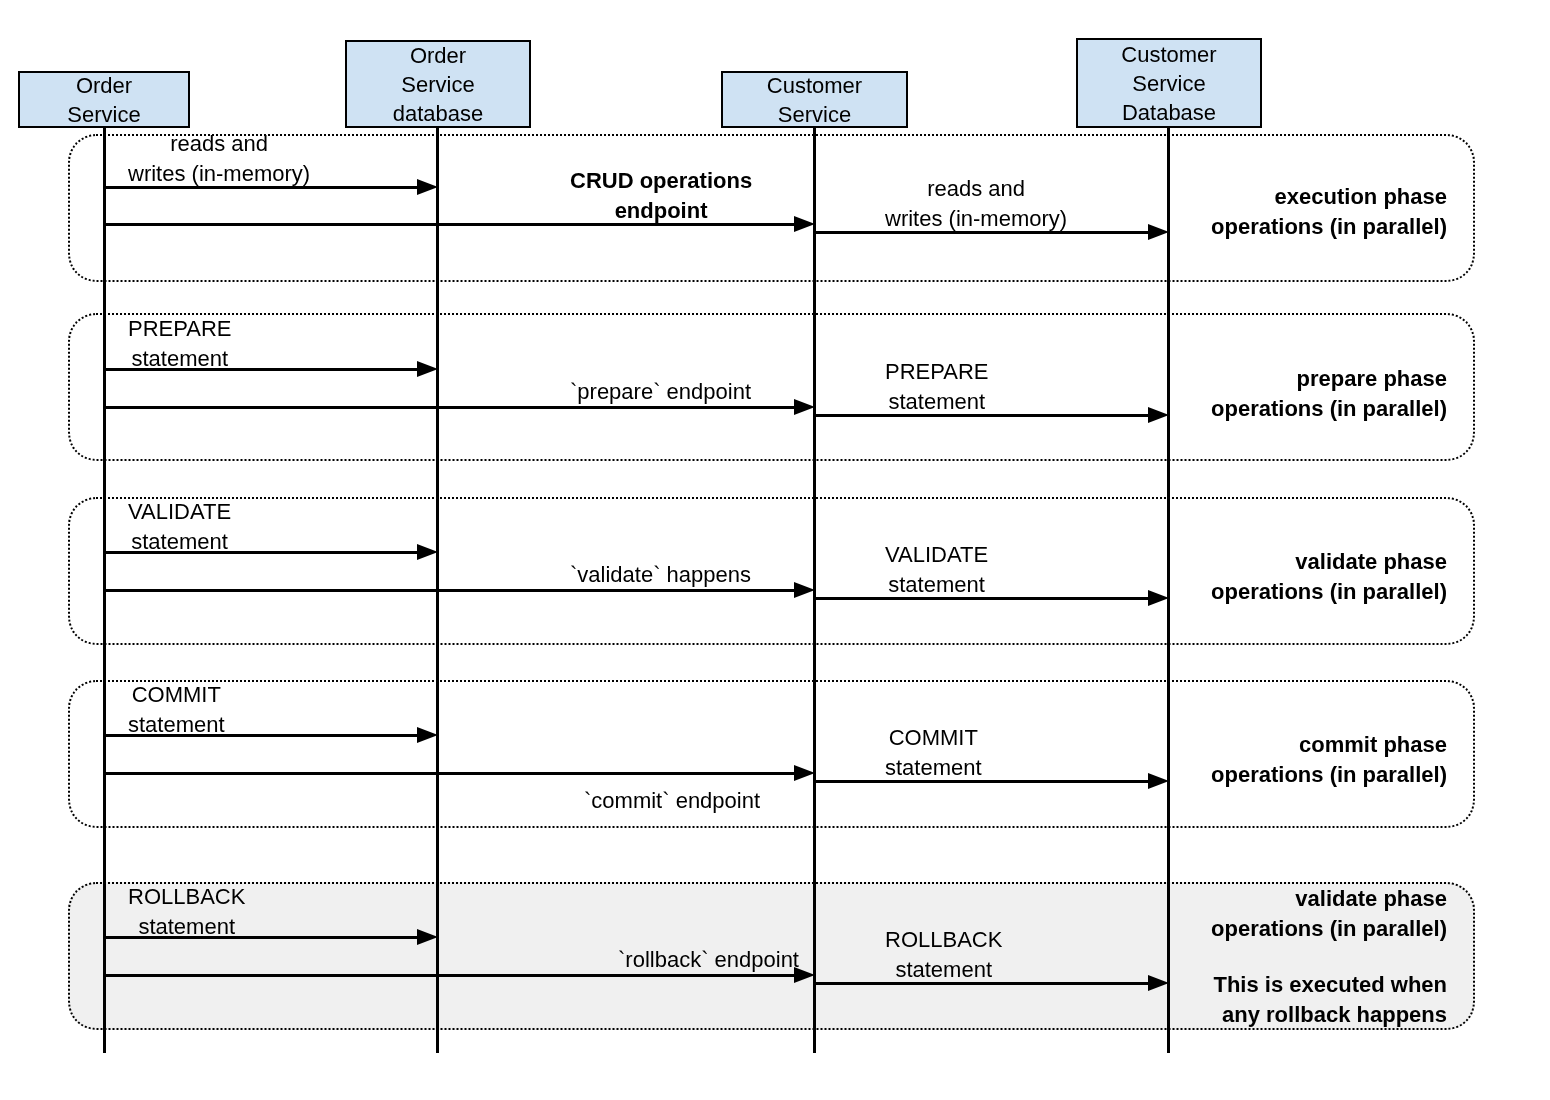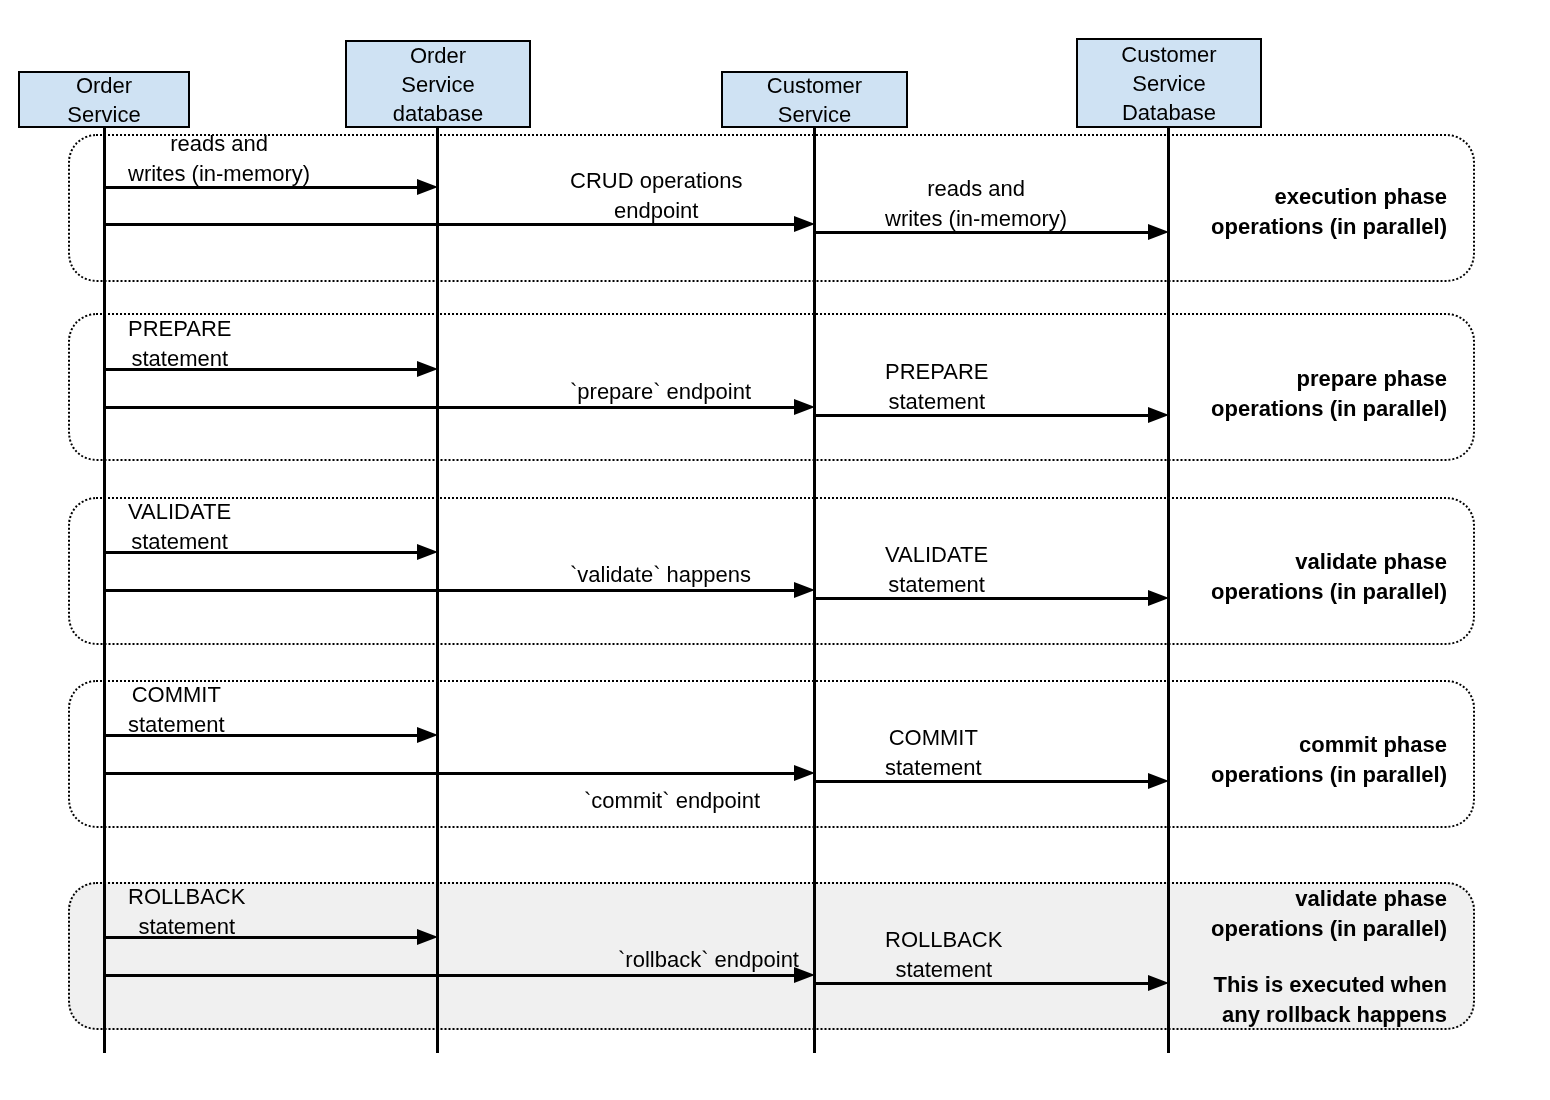--- a/index.html
+++ b/index.html
@@ -80,21 +80,21 @@
       <div class="head"></div>
     </div>
   <div class="arrow" style="left:814px;top:232px;width:354px;">
       <div class="shaft"></div>
       <div class="head"></div>
     </div>
   <div class="lbl" style="left:128px;top:129px;">
     <span>reads and</span>
     <span>writes (in-memory)</span>
   </div>
-  <div class="lbl" style="left:570px;top:166px;">
+  <div class="lbl" style="left:570px;top:166px;font-weight:bold;">
     <span>CRUD operations</span>
     <span>endpoint</span>
   </div>
   <div class="lbl" style="left:885px;top:174px;">
     <span>reads and</span>
     <span>writes (in-memory)</span>
   </div>
   <div class="note" style="top:182px;">
     <span>execution phase</span>
     <span>operations (in parallel)</span>

